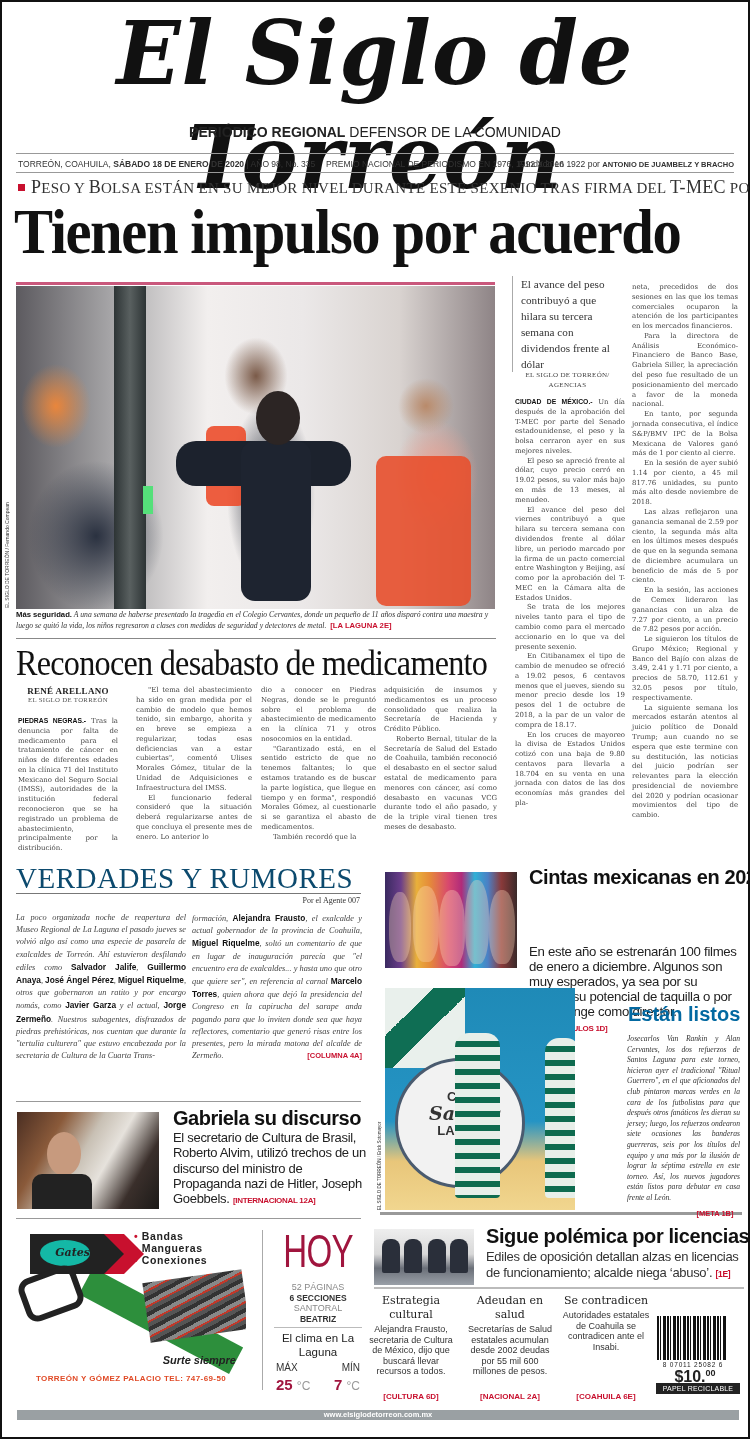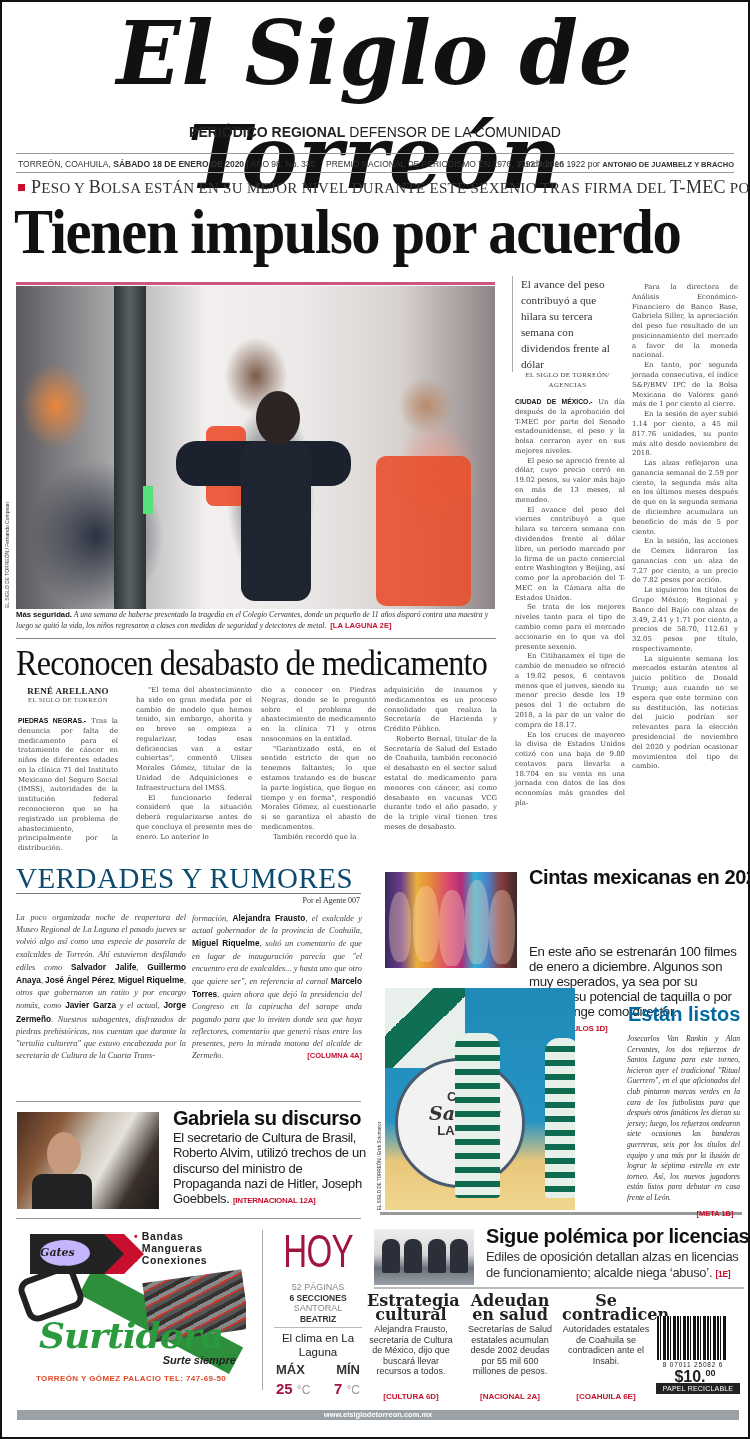--- a/index.html
+++ b/index.html
@@ -105,55 +105,55 @@
   .cond-head { left: 30px; top: 20px; width: 34px; height: 44px; border-radius: 50%; background: #c79a7e; }
   .cond-body { left: 15px; top: 62px; width: 60px; height: 40px; background: #222; border-radius: 10px 10px 0 0; }
   .cond-title { left: 173px; top: 1107px; font-family: "Liberation Sans", sans-serif; font-weight: bold; font-size: 20px; color: #111; letter-spacing: -0.5px; white-space: nowrap; }
   .cond-body-text { left: 173px; top: 1130px; width: 195px; font-family: "Liberation Sans", sans-serif; font-size: 13px; line-height: 15.3px; color: #222; letter-spacing: -0.3px; }
   .cond-body-text .ref-tag { font-size: 8px; }
   .cond-rule-bot { left: 16px; top: 1218px; width: 345px; height: 1px; background: #999; }
 
   
   .ad { left: 16px; top: 1226px; width: 230px; height: 165px; overflow: hidden; background: #fff; }
   .ad-gates { left: 14px; top: 8px; width: 100px; height: 40px; background: #222; clip-path: polygon(0 0, 80% 0, 100% 50%, 80% 100%, 0 100%); }
-  .ad-gates-logo { left: 24px; top: 14px; width: 50px; height: 26px; border-radius: 50%; background: #c4b5fd; text-align: left; font-family: "DejaVu Serif", serif; font-style: italic; font-weight: bold; font-size: 11px; line-height: 26px; color: #222; }
+  .ad-gates-logo { left: 24px; top: 14px; width: 50px; height: 26px; border-radius: 50%; background: #14b8a6; text-align: right; font-family: "DejaVu Serif", serif; font-style: italic; font-weight: bold; font-size: 11px; line-height: 26px; color: #222; }
   .ad-chev { left: 88px; top: 8px; width: 40px; height: 40px; background: #c8102e; clip-path: polygon(0 0, 50% 0, 100% 50%, 50% 100%, 0 100%, 50% 50%); }
   .ad-green { left: 70px; top: 40px; width: 170px; height: 30px; background: #2d8f3c; transform: rotate(28deg); transform-origin: left; }
   .ad-belt { left: 5px; top: 45px; width: 60px; height: 45px; border: 6px solid #222; border-radius: 12px; transform: rotate(-20deg); }
   .ad-hoses { left: 130px; top: 50px; width: 100px; height: 60px; background: repeating-linear-gradient(160deg, #333 0 4px, #888 4px 8px, #c0392b 8px 10px, #555 10px 14px); transform: rotate(-8deg); }
   .ad-list { left: 118px; top: 4px; width: 110px; font-family: "Liberation Sans", sans-serif; font-weight: bold; font-size: 10.5px; line-height: 12px; color: #222; letter-spacing: 0.6px; }
   .ad-list .dot { color: #c8102e; }
   .ad-brand { left: 10px; top: 88px; width: 210px; text-align: center; font-family: "DejaVu Serif", serif; font-style: italic; font-weight: bold; font-size: 36px; color: #2a9a3c; letter-spacing: -1px; }
   .ad-slogan { left: 100px; top: 128px; width: 120px; text-align: right; font-family: "Liberation Sans", sans-serif; font-style: italic; font-weight: bold; font-size: 11px; color: #222; }
   .ad-tel { left: 0; top: 148px; width: 230px; text-align: center; font-family: "Liberation Sans", sans-serif; font-weight: bold; font-size: 8px; color: #e04a26; letter-spacing: 0.4px; }
 
   
   .hoy-sep { left: 262px; top: 1230px; width: 1px; height: 160px; background: #aaa; }
   .hoy-box { left: 268px; top: 1226px; width: 100px; height: 165px; text-align: center; font-family: "Liberation Sans", sans-serif; }
   .hoy-title { font-size: 46px; color: #a0153e; transform: scaleX(0.72); line-height: 50px; letter-spacing: -1px; }
   .hoy-line { font-size: 9px; line-height: 10.5px; color: #888; }
   .hoy-line.bold { color: #333; font-weight: bold; font-size: 8.5px; }
   .hoy-rule { width: 88px; height: 1px; background: #bbb; margin: 3px auto; }
   .hoy-clima { font-size: 11.5px; line-height: 14px; color: #222; }
   .temps { display: flex; justify-content: space-between; padding: 0 8px; margin-top: 3px; }
-  .temp-label { font-size: 13px; font-weight: bold; color: #333; }
+  .temp-label { font-size: 10px; font-weight: normal; color: #333; }
   .temp-val { font-size: 15px; font-weight: bold; color: #a0153e; }
   .temp-val .deg { color: #999; font-weight: normal; font-size: 12px; }
 
   
   .pol-img { left: 374px; top: 1229px; width: 100px; height: 56px; overflow: hidden;
     background: linear-gradient(180deg, #eeeeee 0%, #d8d8d8 45%, #6a6f78 70%, #9aa0a8 100%); }
   .pol-person { position: absolute; top: 10px; width: 18px; height: 34px; border-radius: 8px 8px 2px 2px; background: #2a2f3a; }
   .pol-title { left: 486px; top: 1225px; font-family: "Liberation Sans", sans-serif; font-weight: bold; font-size: 20px; color: #111; letter-spacing: -0.4px; white-space: nowrap; }
   .pol-body { left: 486px; top: 1249px; width: 260px; font-family: "Liberation Sans", sans-serif; font-size: 13px; line-height: 15.5px; color: #333; letter-spacing: -0.3px; }
   .pol-body .ref-tag { font-size: 8.5px; }
   .pol-rule { left: 374px; top: 1287px; width: 370px; height: 2px; background: #bbb; }
 
   .mini { top: 1294px; width: 88px; text-align: center; }
-  .mini-title { font-family: "DejaVu Serif", serif; font-weight: bold; font-size: 16px; line-height: 14px; color: #222; }
+  .mini-title { font-family: "DejaVu Serif", serif; font-weight: normal; font-size: 11px; line-height: 14px; color: #222; }
   .mini-body { font-family: "Liberation Sans", sans-serif; font-size: 9px; line-height: 10.6px; color: #333; margin-top: 2px; }
   .mini-ref { position: absolute; top: 1384px; width: 88px; text-align: center; }
   .mini-ref .ref-tag { font-size: 8px; }
 
   .barcode { left: 657px; top: 1316px; width: 70px; height: 44px; background: repeating-linear-gradient(90deg, #111 0 2px, #fff 2px 3px, #111 3px 4px, #fff 4px 6px, #111 6px 9px, #fff 9px 10px); }
   .barcode-num { left: 648px; top: 1361px; width: 90px; text-align: center; font-family: "Liberation Sans", sans-serif; font-size: 6.5px; color: #222; letter-spacing: 0.8px; }
   .price { left: 650px; top: 1368px; width: 90px; text-align: center; font-family: "Liberation Sans", sans-serif; font-weight: bold; font-size: 16px; color: #222; }
   .price sup { font-size: 9px; }
   .reciclable { left: 656px; top: 1383px; width: 84px; height: 11px; background: #222; color: #fff; text-align: center; font-family: "Liberation Sans", sans-serif; font-size: 7px; line-height: 11px; letter-spacing: 0.2px; }
 
@@ -199,20 +199,21 @@
 
 <div class="abs col-text story1-c1">
   <p class="first"><span class="dateline-kw">CIUDAD DE MÉXICO.-</span><span> Un día después de la aprobación del T-MEC por parte del Senado estadounidense, el peso y la bolsa cerraron ayer en sus mejores niveles.</span></p>
   <p>El peso se apreció frente al dólar, cuyo precio cerró en 19.02 pesos, su valor más bajo en más de 13 meses, al menudeo.</p>
   <p>El avance del peso del viernes contribuyó a que hilara su tercera semana con dividendos frente al dólar libre, un periodo marcado por la firma de un pacto comercial entre Washington y Beijing, así como por la aprobación del T-MEC en la Cámara alta de Estados Unidos.</p>
   <p>Se trata de los mejores niveles tanto para el tipo de cambio como para el mercado accionario en lo que va del presente sexenio.</p>
   <p>En Citibanamex el tipo de cambio de menudeo se ofreció a 19.02 pesos, 6 centavos menos que el jueves, siendo su menor precio desde los 19 pesos del 1 de octubre de 2018, a la par de un valor de compra de 18.17.</p>
   <p>En los cruces de mayoreo la divisa de Estados Unidos cotizó con una baja de 9.80 centavos para llevarla a 18.704 en su venta en una jornada con datos de las dos economías más grandes del pla-</p>
 </div>
 <div class="abs col-text story1-c2">
+  <p class="first">neta, precedidos de dos sesiones en las que los temas comerciales ocuparon la atención de los participantes en los mercados financieros.</p>
   <p>Para la directora de Análisis Económico-Financiero de Banco Base, Gabriela Siller, la apreciación del peso fue resultado de un posicionamiento del mercado a favor de la moneda nacional.</p>
   <p>En tanto, por segunda jornada consecutiva, el índice S&amp;P/BMV IPC de la Bolsa Mexicana de Valores ganó más de 1 por ciento al cierre.</p>
   <p>En la sesión de ayer subió 1.14 por ciento, a 45 mil 817.76 unidades, su punto más alto desde noviembre de 2018.</p>
   <p>Las alzas reflejaron una ganancia semanal de 2.59 por ciento, la segunda más alta en los últimos meses después de que en la segunda semana de diciembre acumulara un beneficio de más de 5 por ciento.</p>
   <p>En la sesión, las acciones de Cemex lideraron las ganancias con un alza de 7.27 por ciento, a un precio de 7.82 pesos por acción.</p>
   <p>Le siguieron los títulos de Grupo México; Regional y Banco del Bajío con alzas de 3.49, 2.41 y 1.71 por ciento, a precios de 58.70, 112.61 y 32.05 pesos por título, respectivamente.</p>
   <p>La siguiente semana los mercados estarán atentos al juicio político de Donald Trump; aun cuando no se espera que este termine con su destitución, las noticias del juicio podrían ser relevantes para la elección presidencial de noviembre del 2020 y podrían ocasionar movimientos del tipo de cambio.</p>
 </div>
 
 <div class="abs rule2"></div>
@@ -285,21 +286,20 @@
   <div class="abs ad-gates"></div>
   <div class="abs ad-gates-logo">Gates</div>
   <div class="abs ad-chev"></div>
   <div class="abs ad-belt"></div>
   <div class="abs ad-hoses"></div>
   <div class="abs ad-list">
     <div><span class="dot">• </span><span>Bandas</span></div>
     <div><span class="dot">• </span><span>Mangueras</span></div>
     <div><span class="dot">• </span><span>Conexiones</span></div>
   </div>
-  <div class="abs ad-brand">Surtidora</div>
   <div class="abs ad-slogan">Surte siempre</div>
   <div class="abs ad-tel">TORREÓN Y GÓMEZ PALACIO TEL: 747-69-50</div>
 </div>
 
 <div class="abs hoy-sep"></div>
 <div class="abs hoy-box">
   <div class="hoy-title">HOY</div>
   <div style="height:6px"></div>
   <div class="hoy-line">52 PÁGINAS</div>
   <div class="hoy-line bold">6 SECCIONES</div>

